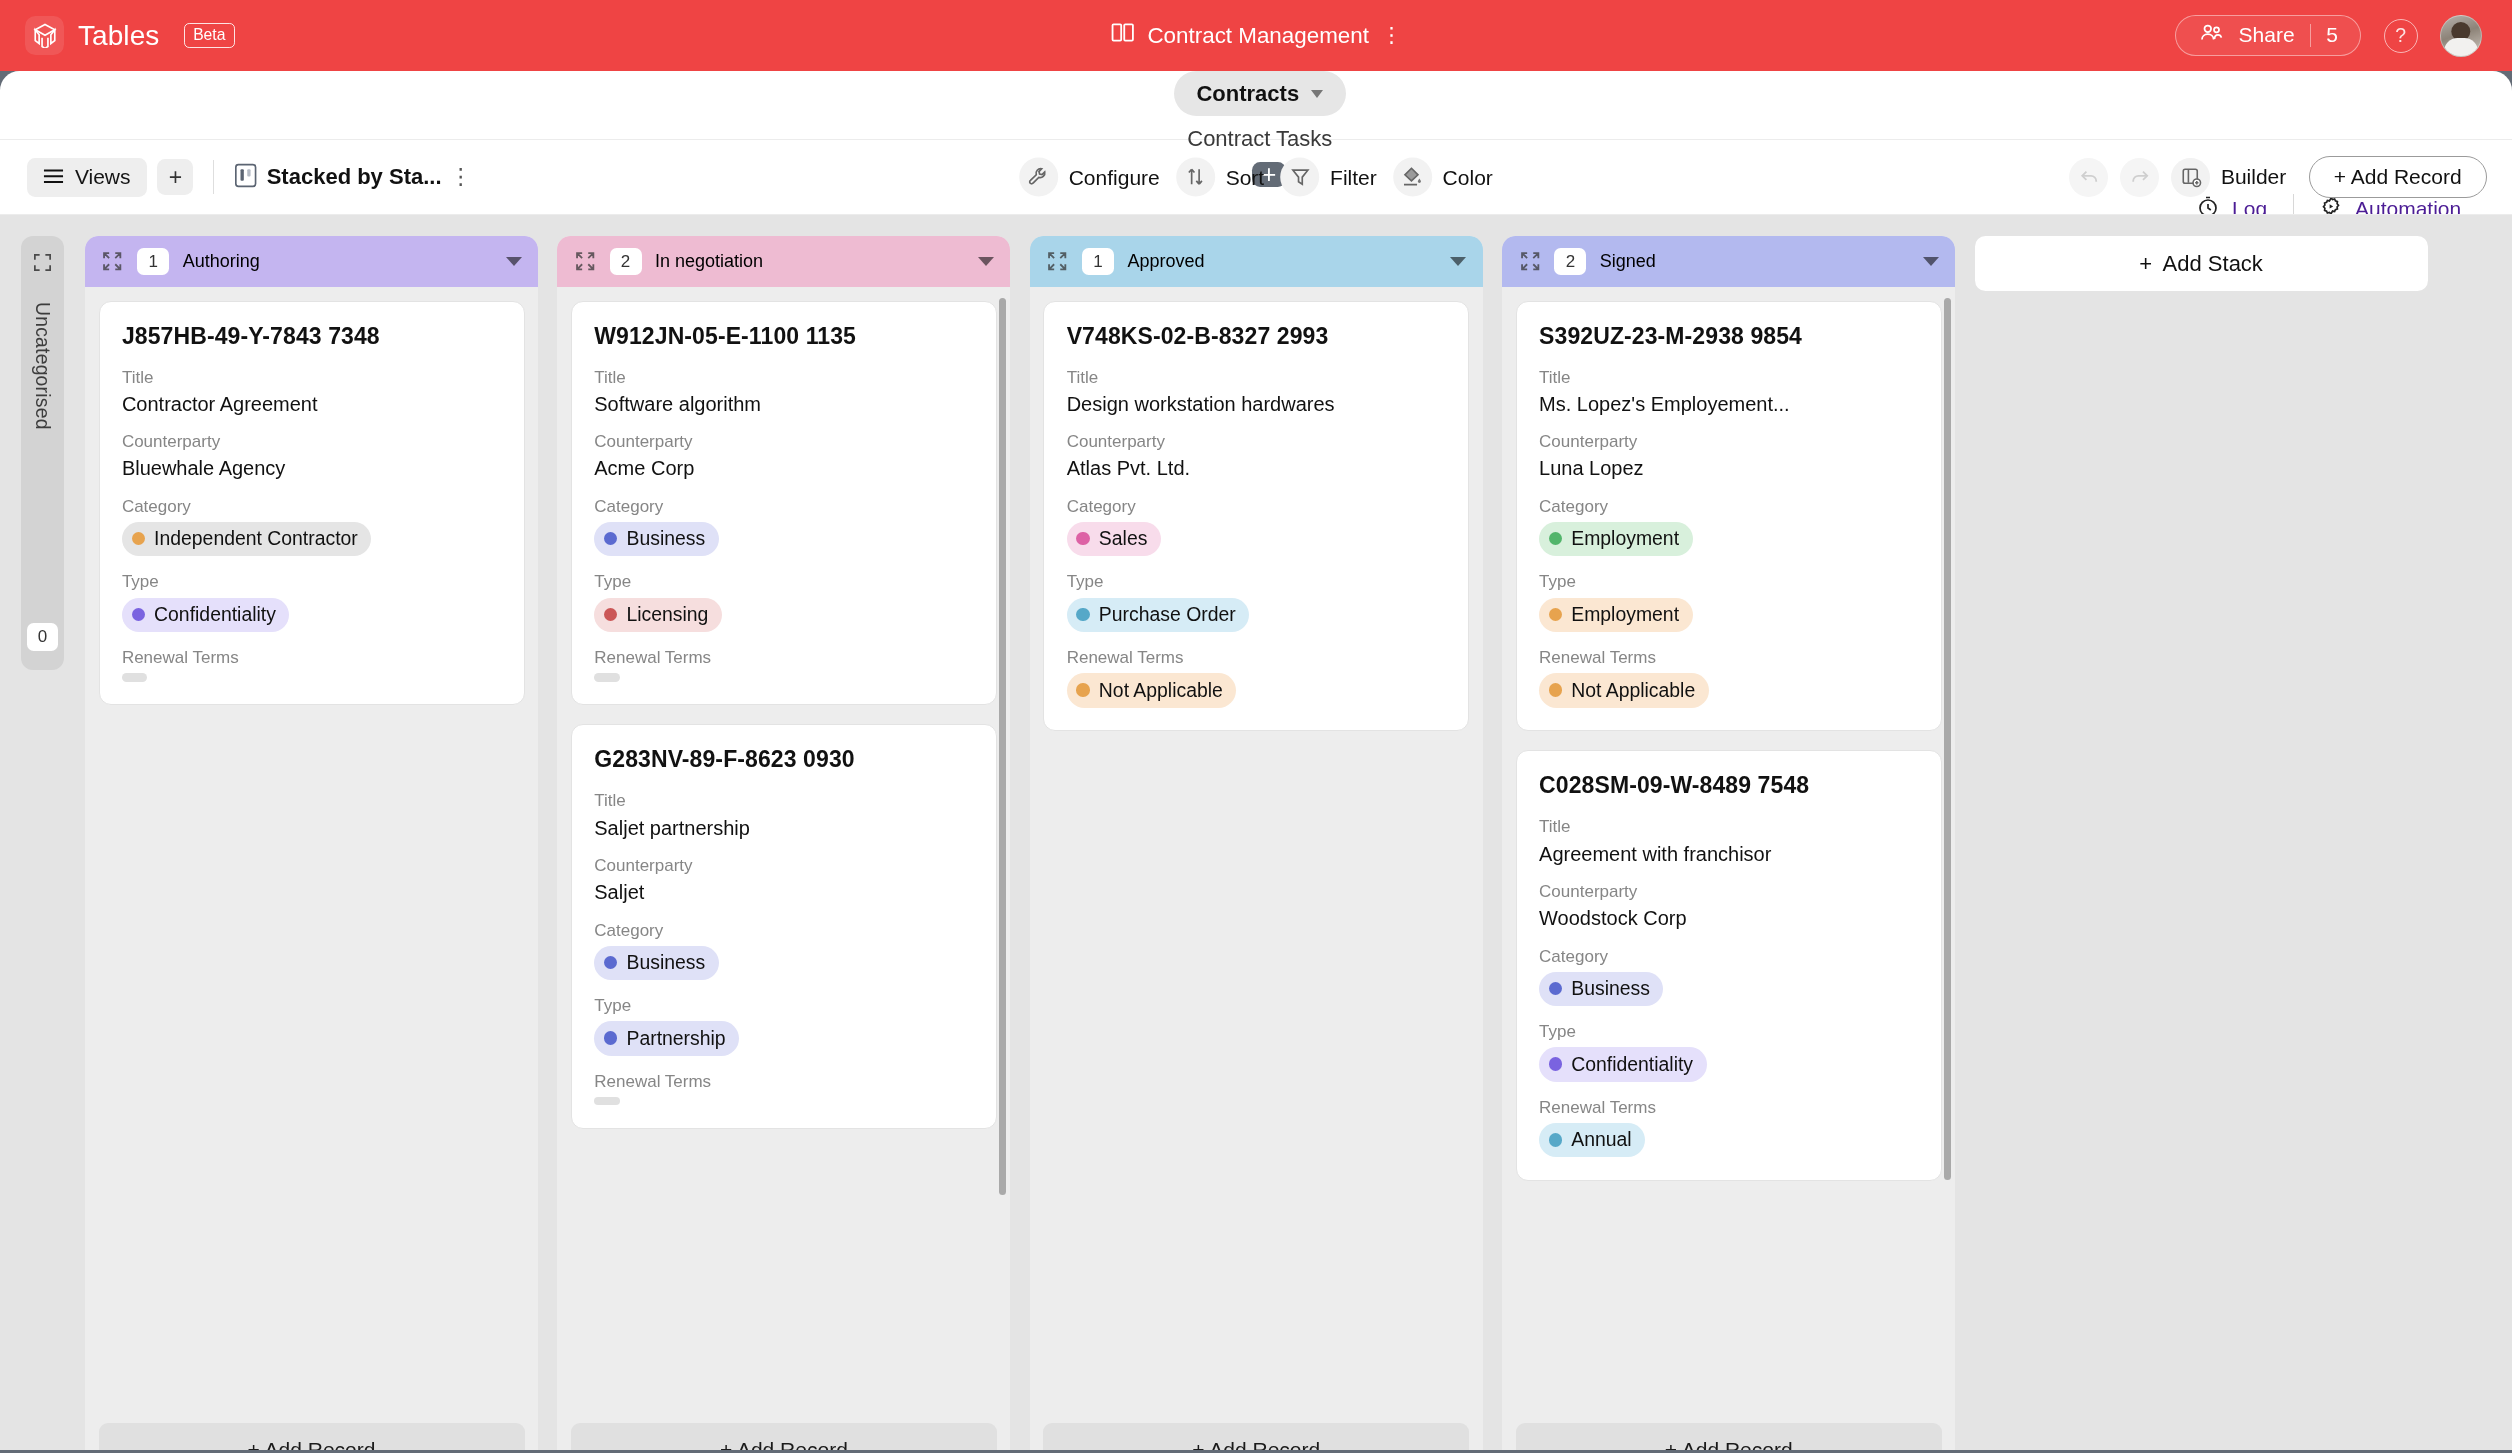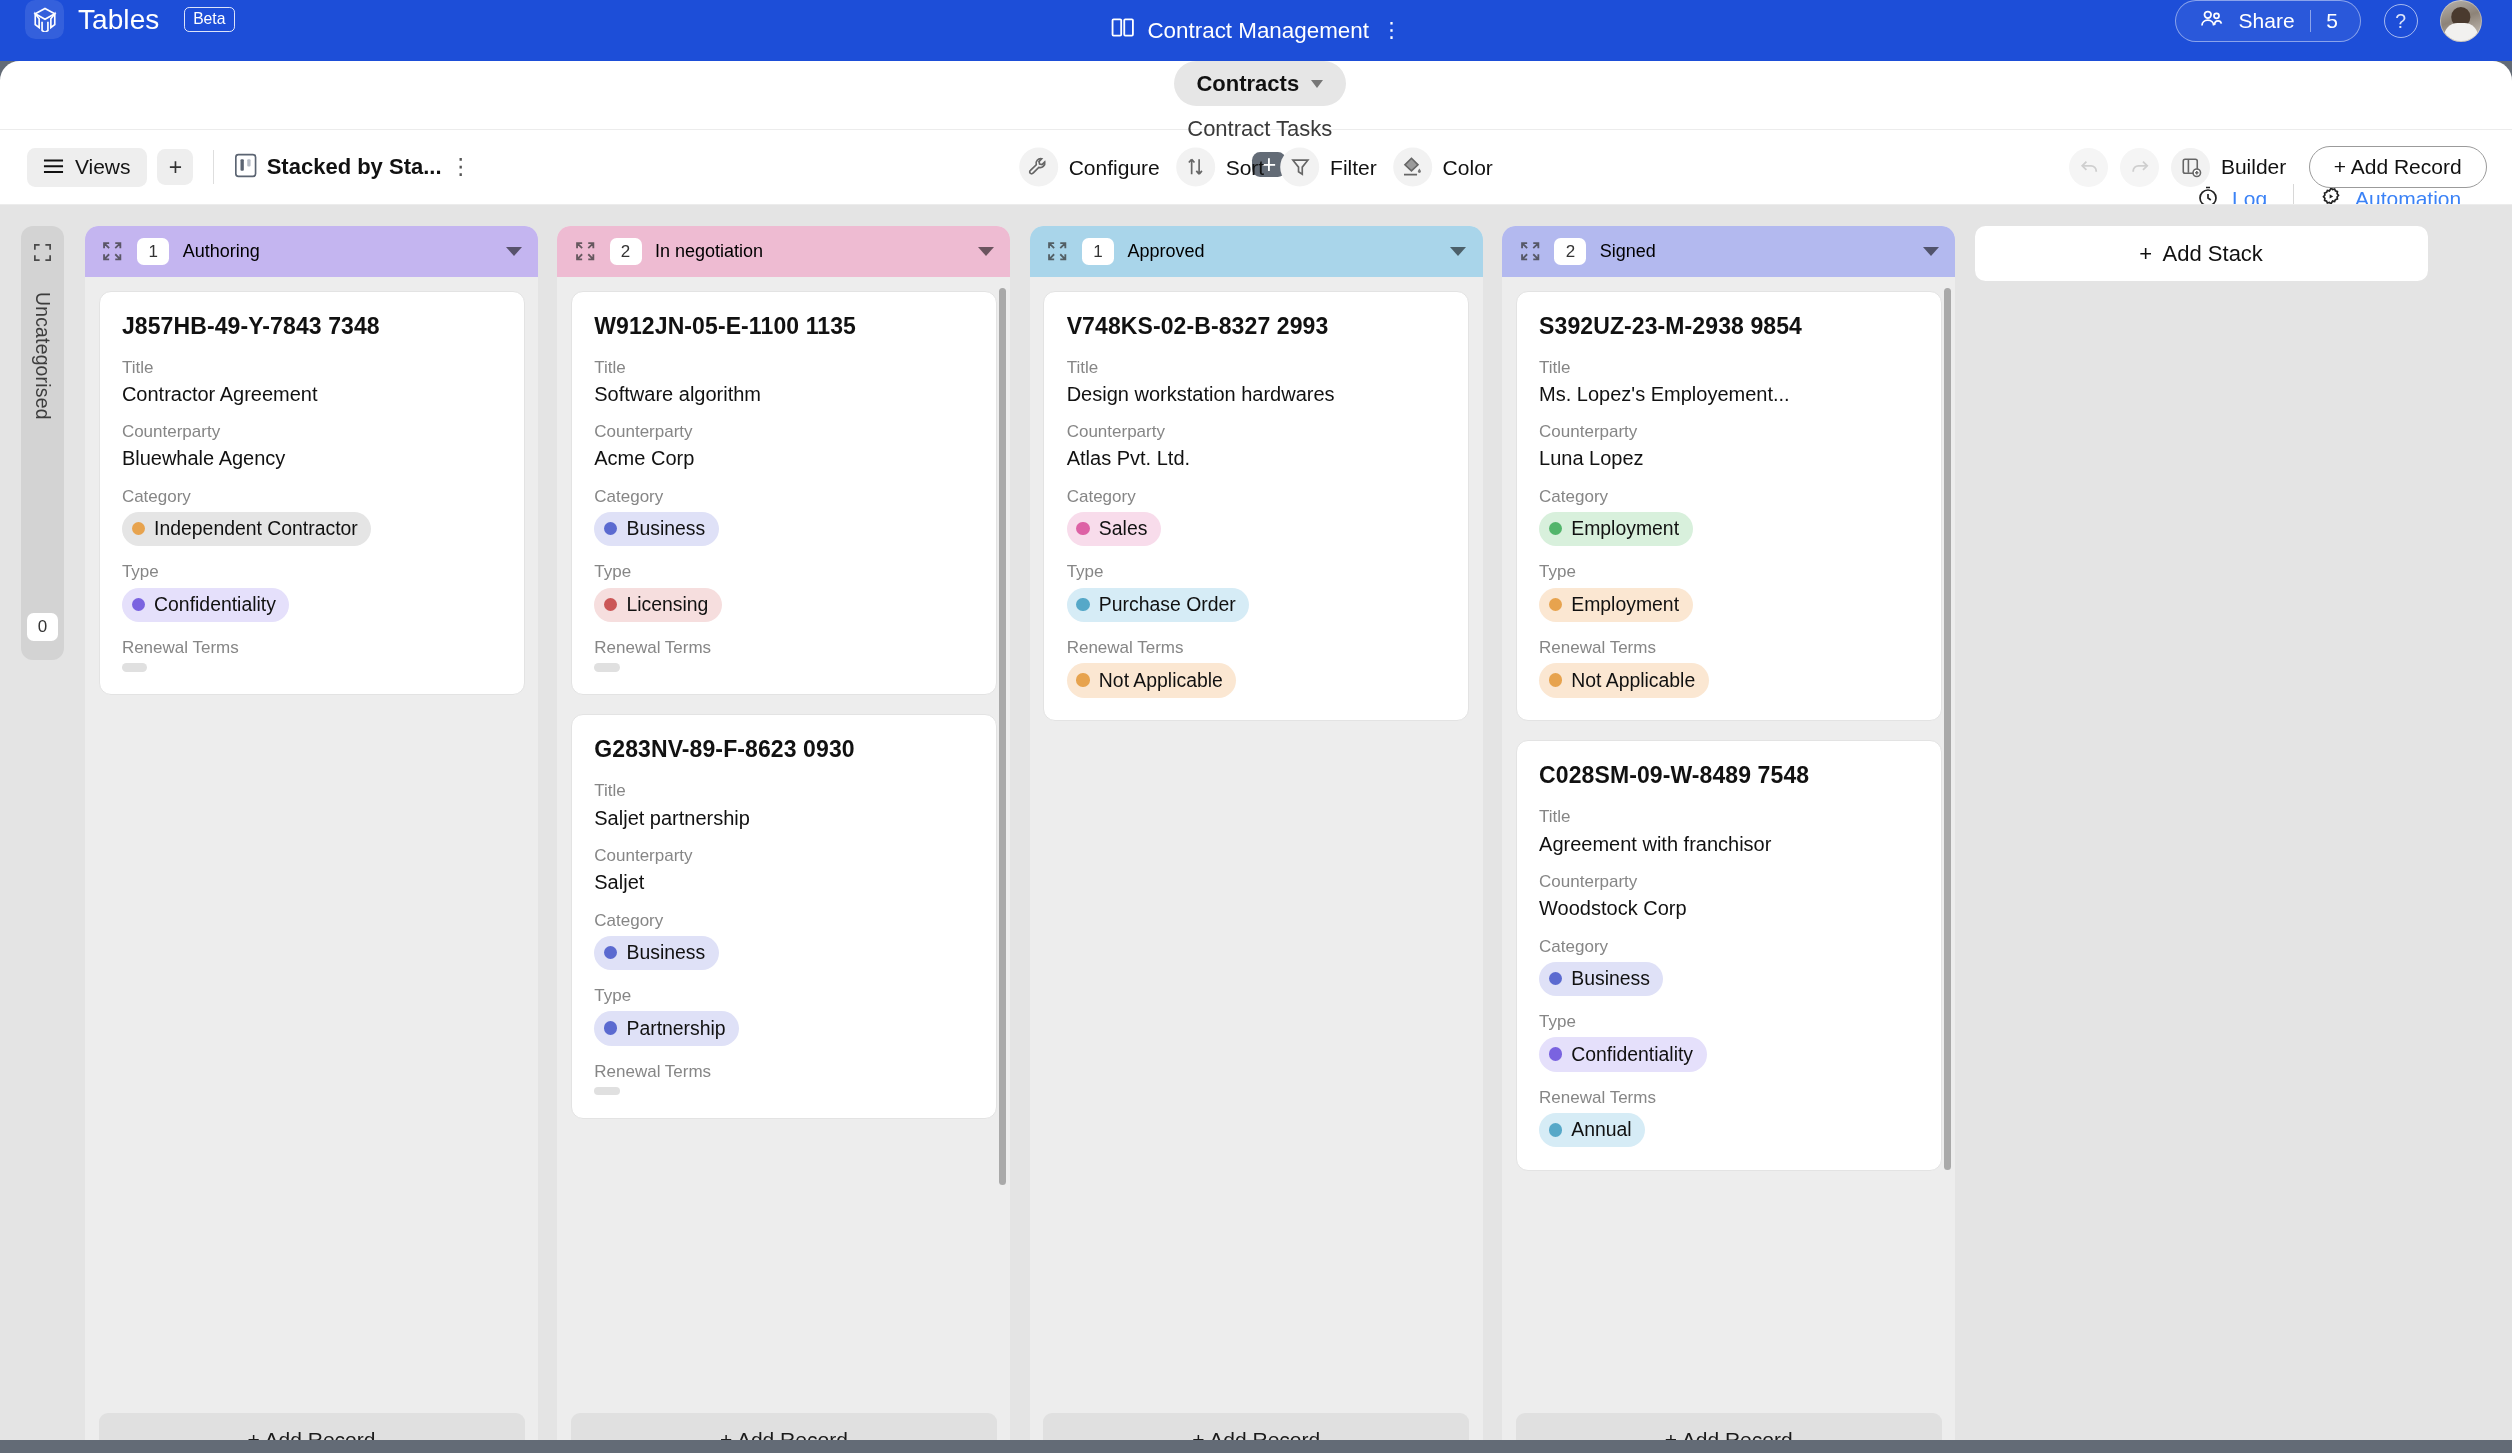--- a/index.html
+++ b/index.html
@@ -5,23 +5,23 @@
   * { box-sizing: border-box; margin: 0; padding: 0; }
   html, body {
     width: 2512px; height: 1454px;
     font-family: "Liberation Sans", sans-serif;
     background: #636b76;
     overflow: hidden;
   }
 
   
   .topbar {
-    height: 61px;
-    background: #1d4ed8;
-    display: flex; align-items: flex-start;
+    height: 71px;
+    background: #ef4444;
+    display: flex; align-items: center;
     position: relative;
     padding: 0 30px 0 25.4px;
   }
   .brand { display: flex; align-items: center; gap: 13.5px; }
   .brand-logo {
     width: 39px; height: 39px; border-radius: 10.5px;
     background: rgba(255,255,255,0.10);
     display: flex; align-items: center; justify-content: center;
   }
   .brand-name { color: #fff; font-size: 28px; letter-spacing: 0.1px; }
@@ -102,21 +102,21 @@
   }
   .tab-add {
     width: 34px; height: 34px; border-radius: 8.2px;
     background: #636b76; color: #fff;
     display: flex; align-items: center; justify-content: center;
     font-size: 25.4px; margin-left: 18px; line-height: 1;
   }
   .tabrow-right { margin-left: auto; display: flex; align-items: center; gap: 0; }
   .tr-item {
     display: flex; align-items: center; gap: 12px;
-    font-size: 21px; color: #3b82f6; padding: 7.5px 25.4px;
+    font-size: 21px; color: #4c1d95; padding: 7.5px 25.4px;
   }
   .tr-sep { width: 1.1px; height: 31px; background: #d8d8d8; }
 
   
   .toolbar {
     height: 75px; display: flex; align-items: center;
     padding: 0 25.4px 0 27px; position: relative;
     border-bottom: 1.1px solid #ececec;
   }
   .views-btn {

